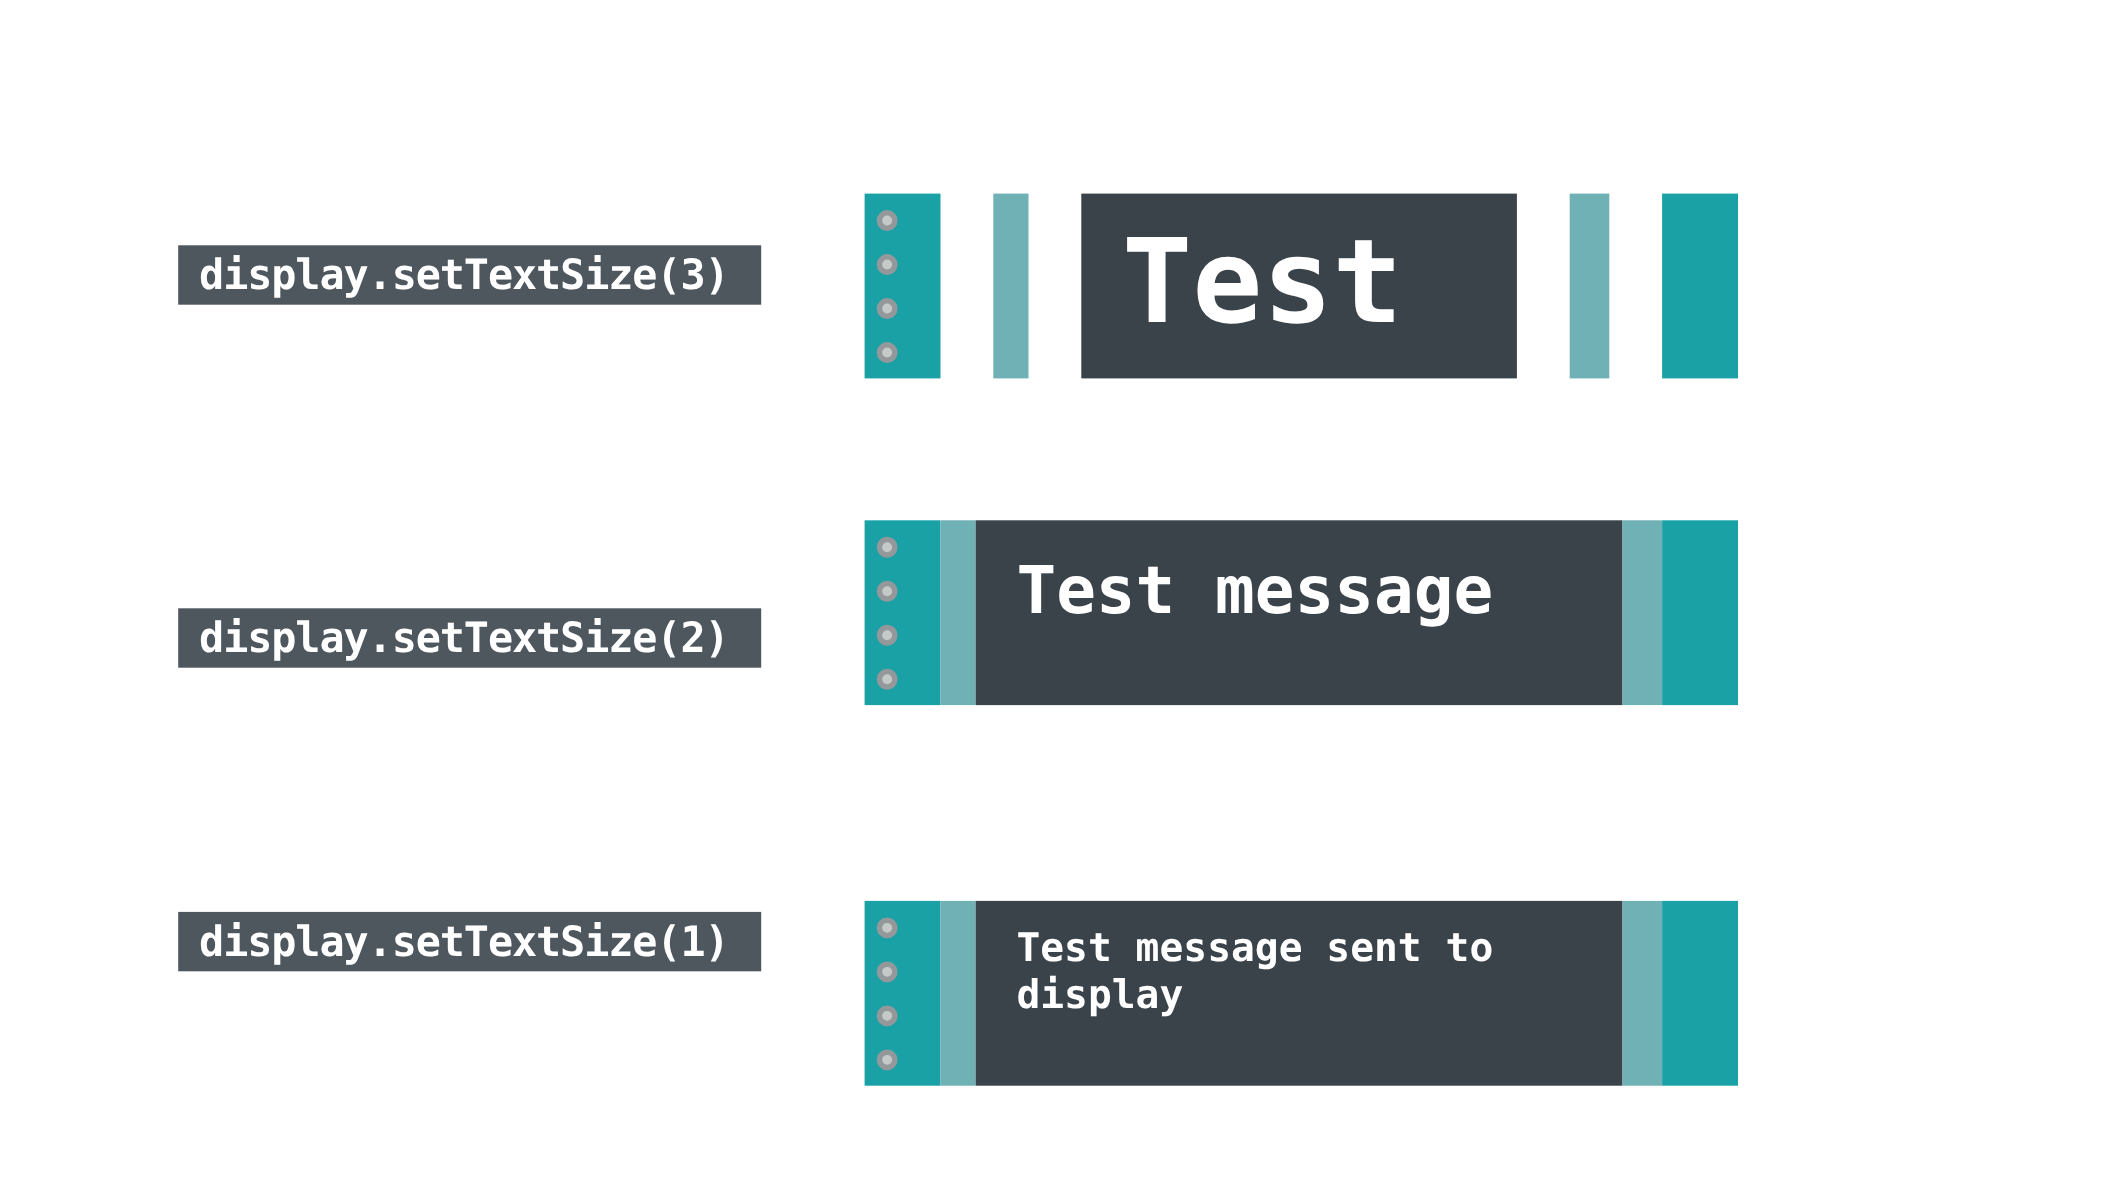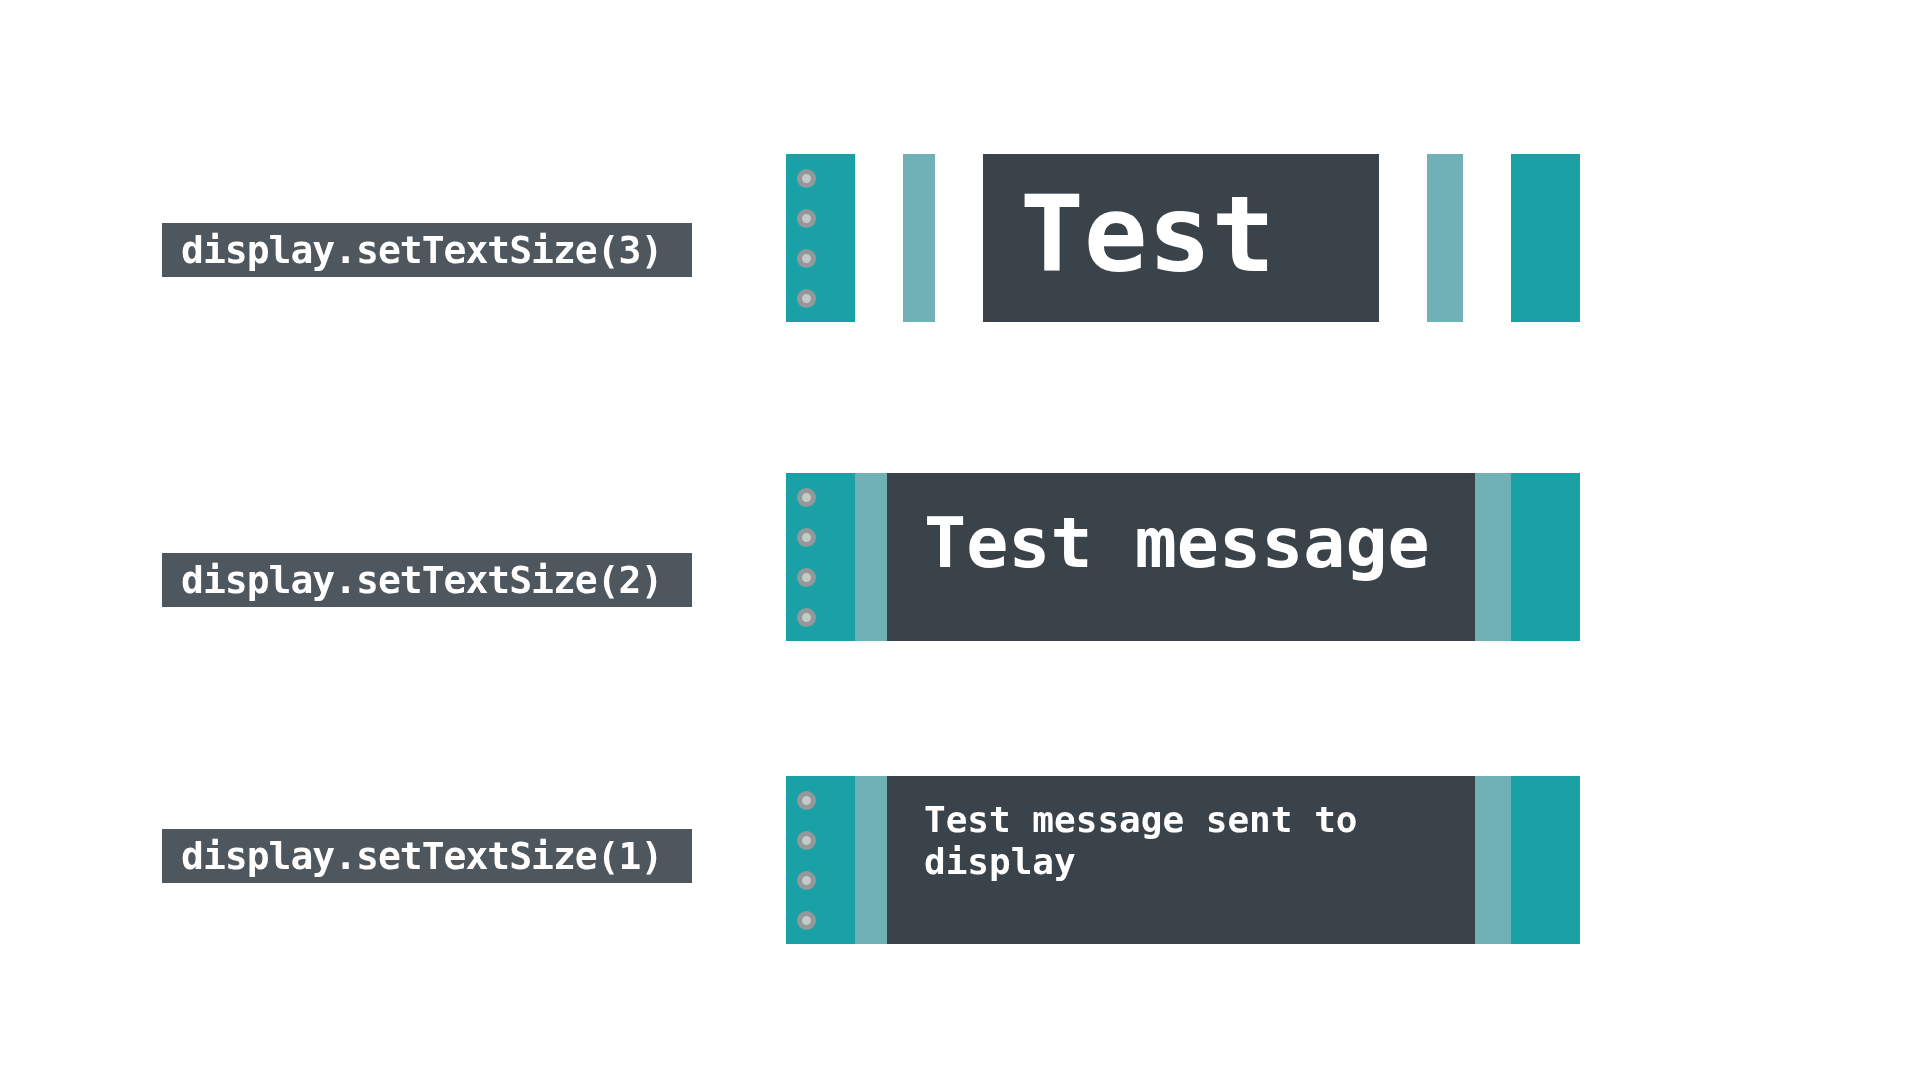--- a/index.html
+++ b/index.html
@@ -34,23 +34,23 @@
   .code-text{
     color:var(--text-white);
     font-weight:bold;font-size:38px;letter-spacing:-1px;white-space:nowrap;
   }
 
   
   .oled{
     position:absolute;left:786px;width:794px;height:168px;
     display:flex;flex-direction:row;
   }
-  .oled-1{top:154px;gap:48px;}
+  .oled-1{top:176px;gap:48px;}
   .oled-2{top:473px;}
-  .oled-3{top:776px;}
+  .oled-3{top:819px;}
 
   .pin-strip{
     width:69px;background:var(--teal);
     display:flex;flex-direction:column;justify-content:center;align-items:flex-start;
     gap:21px;box-sizing:border-box;padding-left:11px;
   }
   .pad{
     width:9px;height:9px;border-radius:50%;
     background:var(--dot-core);
     border:5px solid var(--dot-ring);
@@ -65,21 +65,21 @@
     flex:1;background:var(--screen-background);
     display:flex;align-items:flex-start;
     box-sizing:border-box;padding-left:37px;
     overflow:hidden;
   }
   .screen-text{
     color:var(--text-white);font-weight:bold;
     white-space:pre-line;
   }
   .size-3{font-size:106px;padding-top:19px;}
-  .size-2{font-size:70px;padding-top:29px;}
+  .size-2{font-size:60px;padding-top:29px;}
   .size-1{font-size:36px;line-height:42px;padding-top:23px;}
 </style>
 </head>
 <body>
 
 <main class="diagram">
 
   <div class="code-label label-1">
     <span class="code-text">display.setTextSize(3)</span>
   </div>

